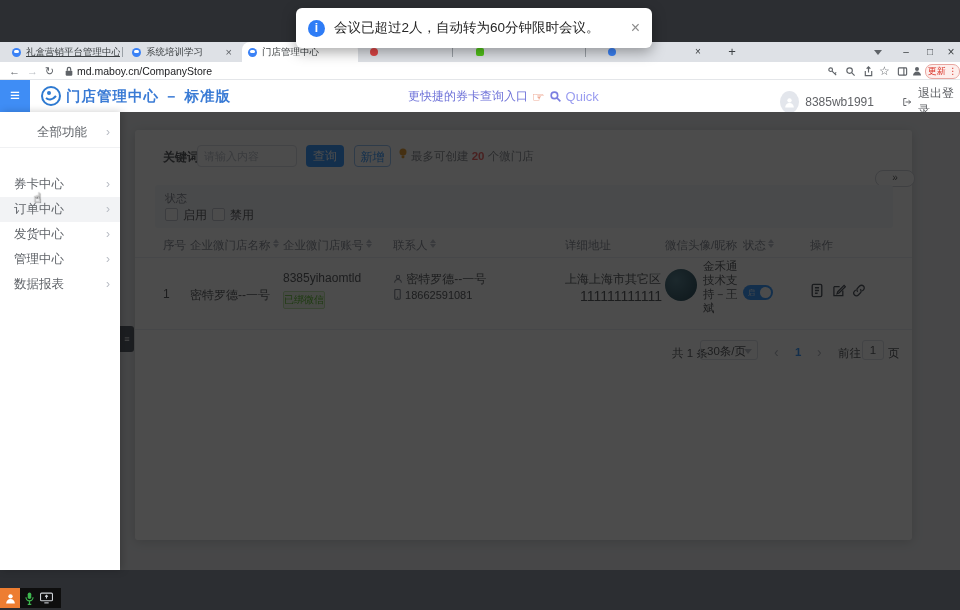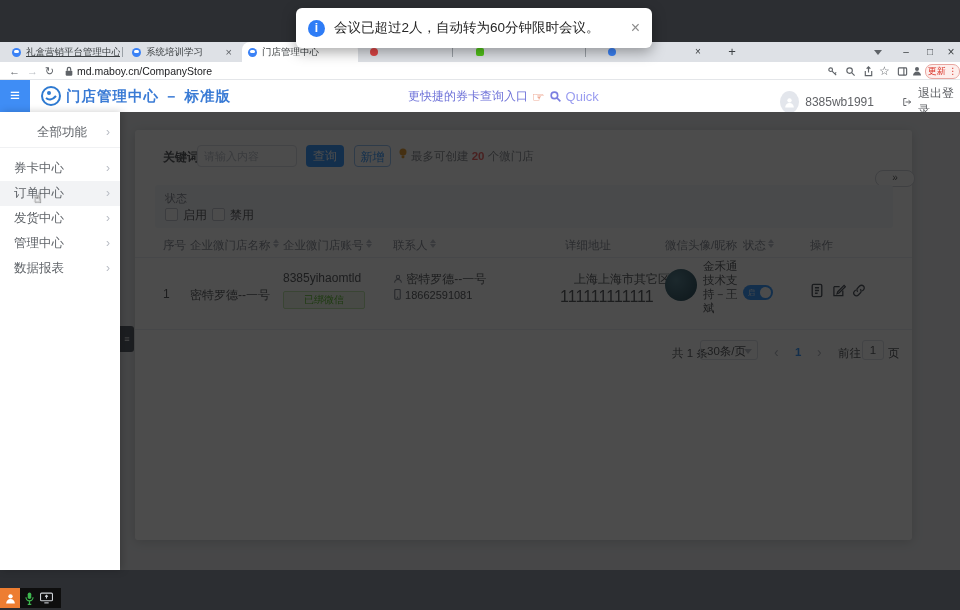--- a/index.html
+++ b/index.html
@@ -29,21 +29,21 @@
   #quickblock{left:408px;top:8px;font-size:12px;color:#6d71d8;display:flex;align-items:center;gap:4px;}
   #quickword{color:#9a9df0;font-size:13px;}
   #pointer{color:#e0663f;font-size:14px;}
   #userblock{left:780px;top:5px;display:flex;align-items:center;gap:6px;font-size:12px;color:#606266;}
   .avatar22{width:22px;height:22px;border-radius:50%;background:#e3e6ec;display:flex;align-items:center;justify-content:center;}
 
   
   #sidebar{left:0;top:112px;width:120px;height:458px;background:#fff;z-index:3;box-shadow:2px 0 8px rgba(0,0,0,.2);}
   .sbitem{position:relative;height:25px;line-height:25px;padding-left:14px;font-size:12.5px;color:#5f6368;}
   .sbitem .chev{position:absolute;right:10px;color:#b8bcc4;font-size:12px;}
-  .sbitem.first{height:30px;line-height:30px;margin-top:5px;border-bottom:1px solid #f0f1f3;margin-bottom:8px;padding-left:37px;}
+  .sbitem.first{height:30px;line-height:30px;margin-top:5px;border-bottom:1px solid #f0f1f3;margin-bottom:24px;padding-left:37px;}
   .sbitem.hovered{background:#f2f3f5;}
   #cursor{left:33px;top:78px;font-size:13px;color:#fff;text-shadow:0 0 1px #000,1px 1px 1px #000;z-index:4;}
 
   
   #mainregion{left:120px;top:112px;width:840px;height:458px;background:#edeff2;}
   #drawerhandle{left:0;top:214px;width:14px;height:26px;background:#606670;border-radius:0 3px 3px 0;color:#fff;font-size:9px;line-height:26px;text-align:center;}
   #card{left:15px;top:18px;width:777px;height:410px;background:#fff;border-radius:3px;box-shadow:0 2px 12px rgba(0,0,0,.15);}
   .lbl{font-size:12px;color:#606266;}
   #kwinput{left:62px;top:15px;width:100px;height:22px;box-sizing:border-box;border:1px solid #dcdfe6;border-radius:4px;font-size:11px;padding:0 6px;color:#606266;}
   #kwinput::placeholder{color:#bfc4cc;}
@@ -57,21 +57,21 @@
   #expandpill{left:740px;top:40px;width:38px;height:15px;border:1px solid #d3d6dd;border-radius:8px;text-align:center;line-height:14px;font-size:10px;color:#666;background:#fff;}
   
   #thead{left:0;top:103px;width:777px;height:24px;border-bottom:1px solid #ebeef5;}
   .th{position:absolute;top:5px;font-size:11.5px;color:#8d919b;white-space:nowrap;}
   .sort{display:inline-block;vertical-align:1px;margin-left:2px;}
   .sort i{display:block;width:0;height:0;border-left:3px solid transparent;border-right:3px solid transparent;}
   .sort .up{border-bottom:4px solid #c0c4cc;margin-bottom:1px;}
   .sort .dn{border-top:4px solid #c0c4cc;}
   #trow{left:0;top:127px;width:777px;height:72px;border-bottom:1px solid #ebeef5;font-size:12px;color:#606266;}
   .td{position:absolute;white-space:nowrap;}
-  #acctag{position:absolute;left:148px;top:34px;font-size:10px;color:#67c23a;background:#f0f9eb;border:1px solid #c2e7b0;border-radius:2px;padding:1px 20px;}
+  #acctag{position:absolute;left:148px;top:34px;font-size:10px;color:#67c23a;background:#f0f9eb;border:1px solid #c2e7b0;border-radius:2px;padding:1px 0;}
   #wavatar{position:absolute;left:530px;top:12px;width:32px;height:32px;border-radius:50%;background:radial-gradient(circle at 35% 35%,#5d8795,#2f4f5c);}
   #nickname{position:absolute;left:568px;top:2px;width:40px;font-size:11.5px;line-height:14px;white-space:normal;color:#606266;}
   #switch{position:absolute;left:608px;top:28px;width:30px;height:15px;border-radius:8px;background:#409eff;}
   #switch .knob{position:absolute;right:2px;top:2px;width:11px;height:11px;border-radius:50%;background:#fff;}
   #switch .swlbl{position:absolute;left:5px;top:3px;font-size:7px;color:#fff;}
   .opicon{position:absolute;top:26px;color:#555a63;}
   
   .pgi{position:absolute;font-size:11.5px;color:#606266;white-space:nowrap;}
   #sizebox{left:565px;top:210px;width:58px;height:20px;border:1px solid #dcdfe6;border-radius:3px;line-height:20px;padding-left:6px;box-sizing:border-box;}
   #sizebox .caret-down{right:5px;top:8px;border-top-color:#c0c4cc;}
@@ -237,22 +237,22 @@
         <span class="td" style="left:148px;top:14px;">8385yihaomtld</span>
         <span id="acctag">已绑微信</span>
         <span class="td" style="left:258px;top:14px;"><svg width="10" height="10" viewBox="0 0 24 24" style="vertical-align:-1px;">
               <circle cx="12" cy="7" r="4" fill="none" stroke="#8a8f99" stroke-width="2.5"></circle>
               <path d="M4 21c0-4.4 3.6-8 8-8s8 3.6 8 8" fill="none" stroke="#8a8f99" stroke-width="2.5"></path>
             </svg> <span>密特罗德--一号</span></span>
         <span class="td" style="left:258px;top:32px;font-size:11px;"><svg width="9" height="11" viewBox="0 0 16 24" style="vertical-align:-1px;">
               <rect x="2" y="1" width="12" height="21" rx="2" fill="none" stroke="#8a8f99" stroke-width="2.5"></rect>
               <circle cx="8" cy="18" r="1.5" fill="#8a8f99"></circle>
             </svg> <span>18662591081</span></span>
-        <span class="td" style="left:439px;top:14px;">上海上海市其它区</span>
-        <span class="td" style="left:425px;top:31px;font-size:16px;">111111111111</span>
+        <span class="td" style="left:430px;top:14px;">上海上海市其它区</span>
+        <span class="td" style="left:445px;top:31px;font-size:14px;">111111111111</span>
         <span id="wavatar"></span>
         <span id="nickname">金禾通技术支持－王斌</span>
         <span id="switch">
             <span class="swlbl">启</span>
             <span class="knob"></span>
           </span>
         <svg class="opicon" style="left:675px;" width="14" height="15" viewBox="0 0 20 22">
             <rect x="3" y="2" width="14" height="18" rx="2" fill="none" stroke="#555a63" stroke-width="2"></rect>
             <path d="M7 7h6M7 11h6M7 15h4" stroke="#555a63" stroke-width="2"></path>
           </svg>

